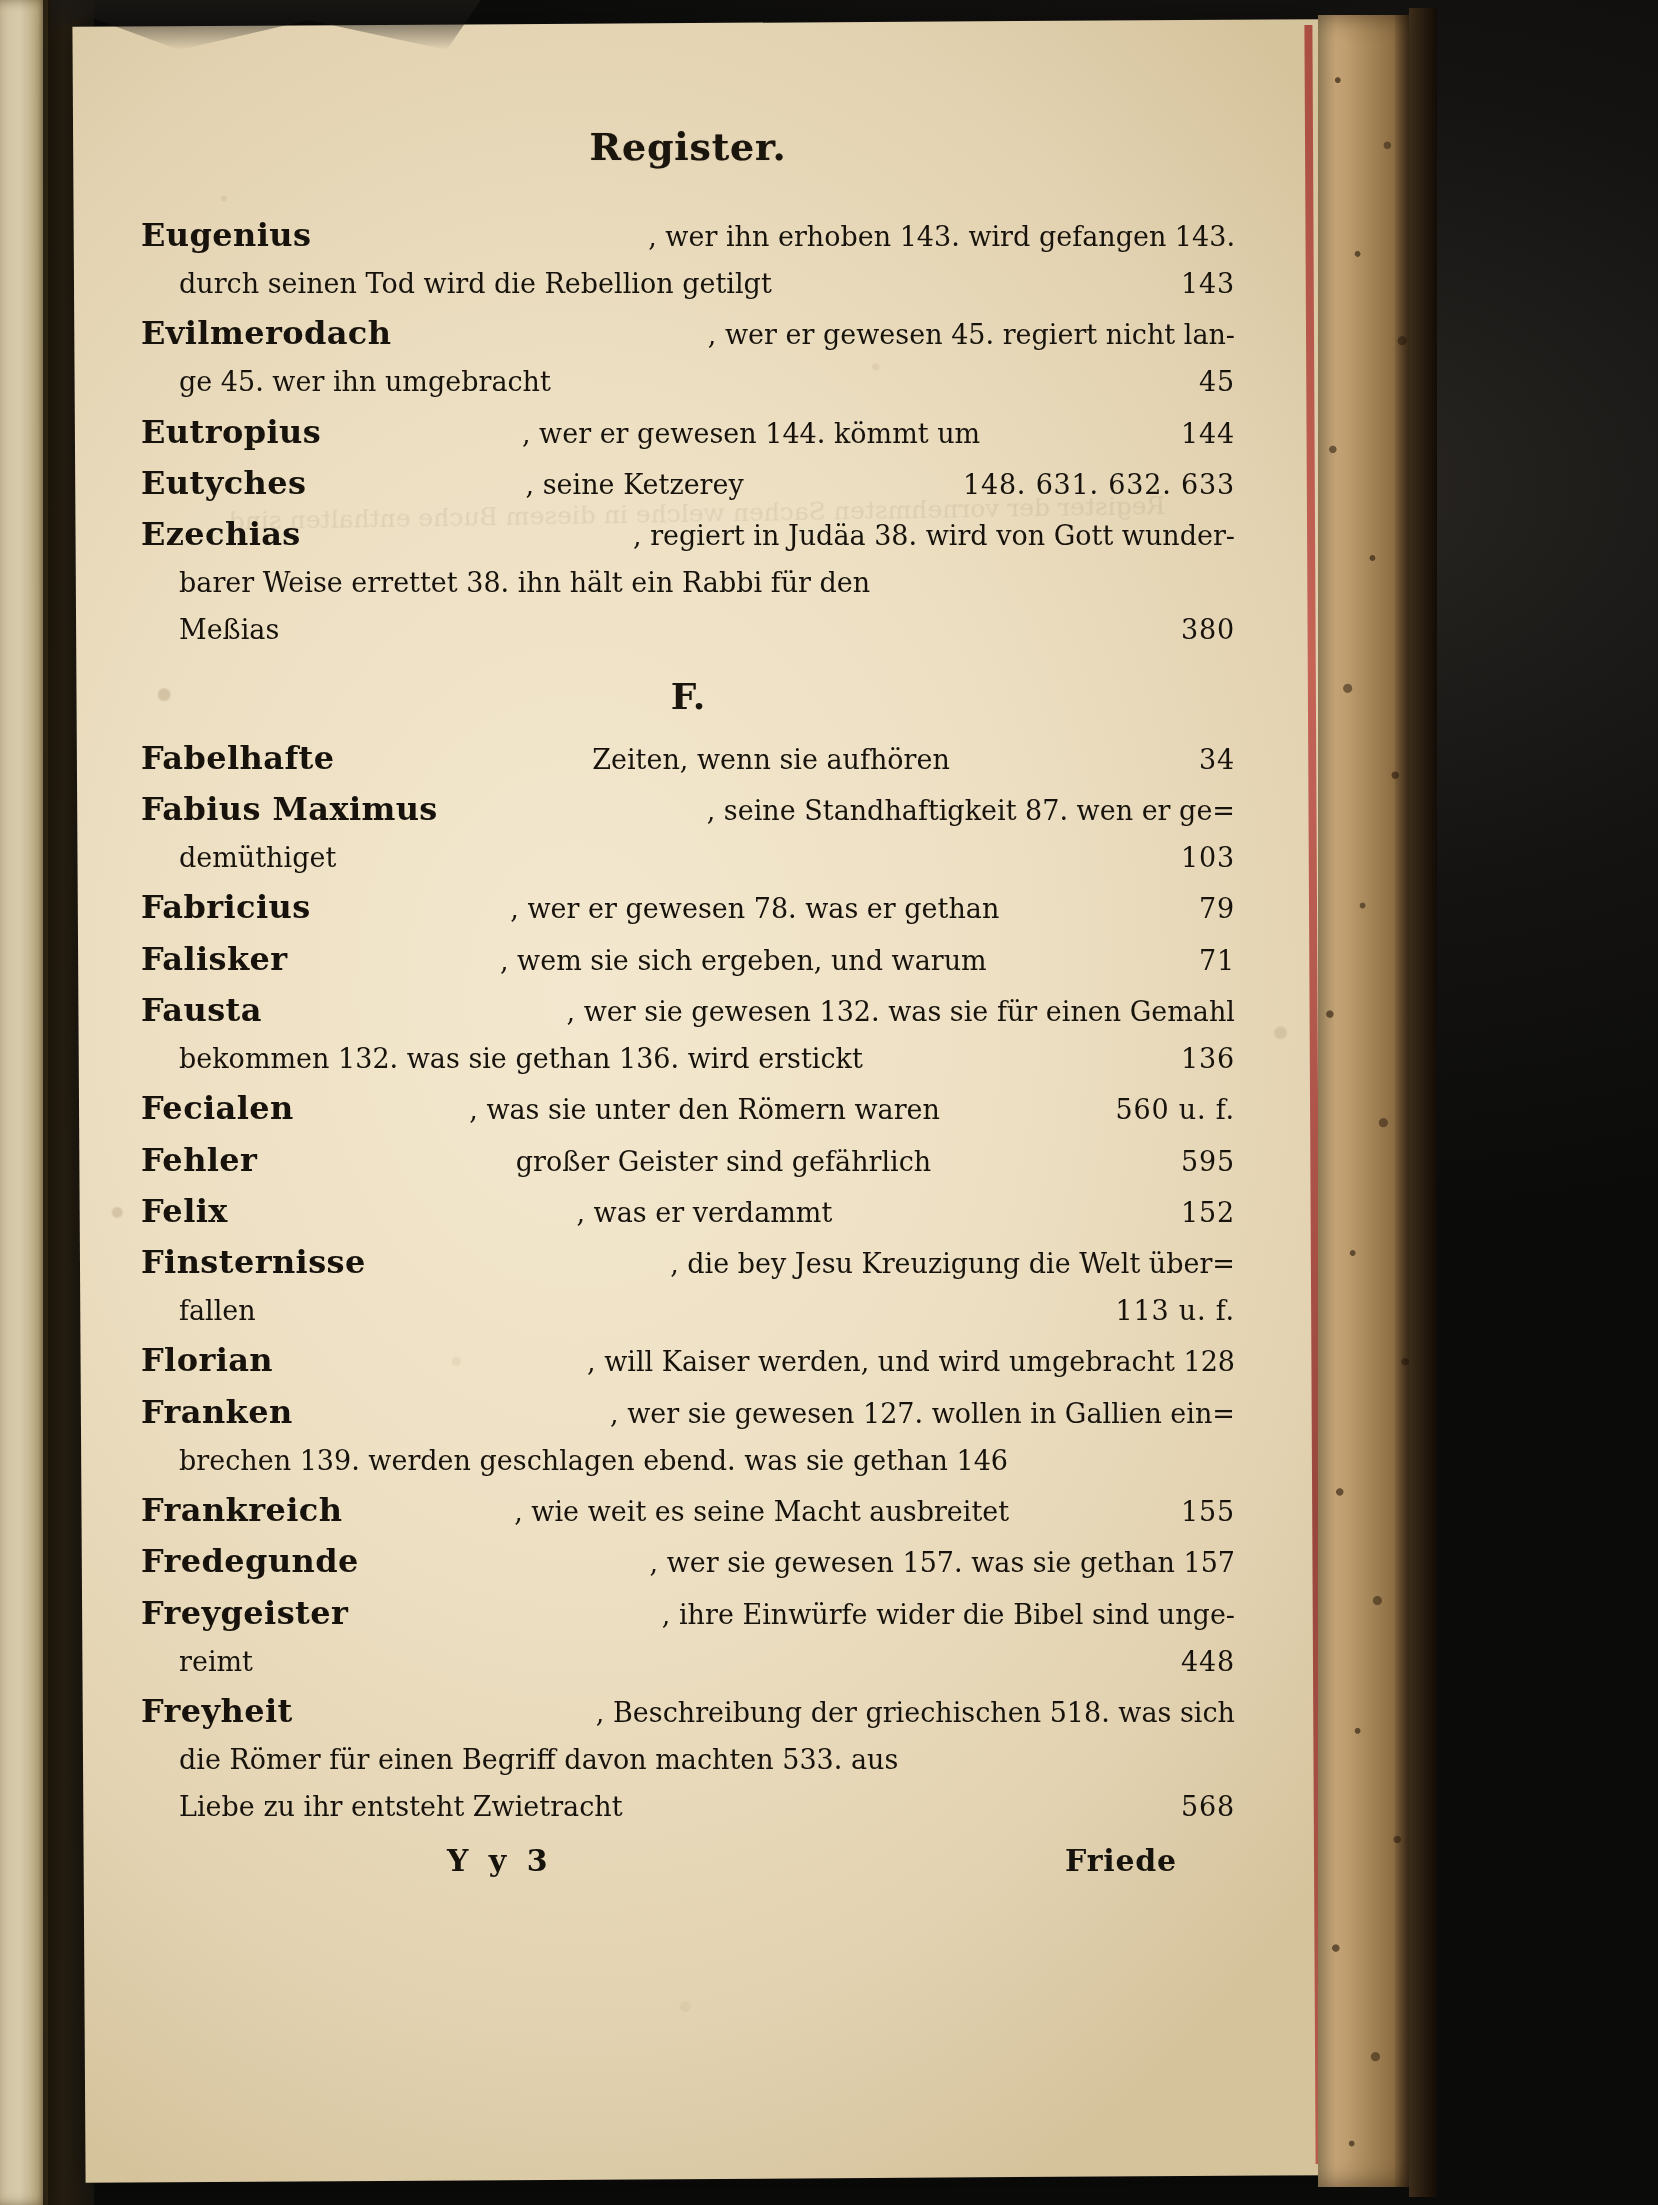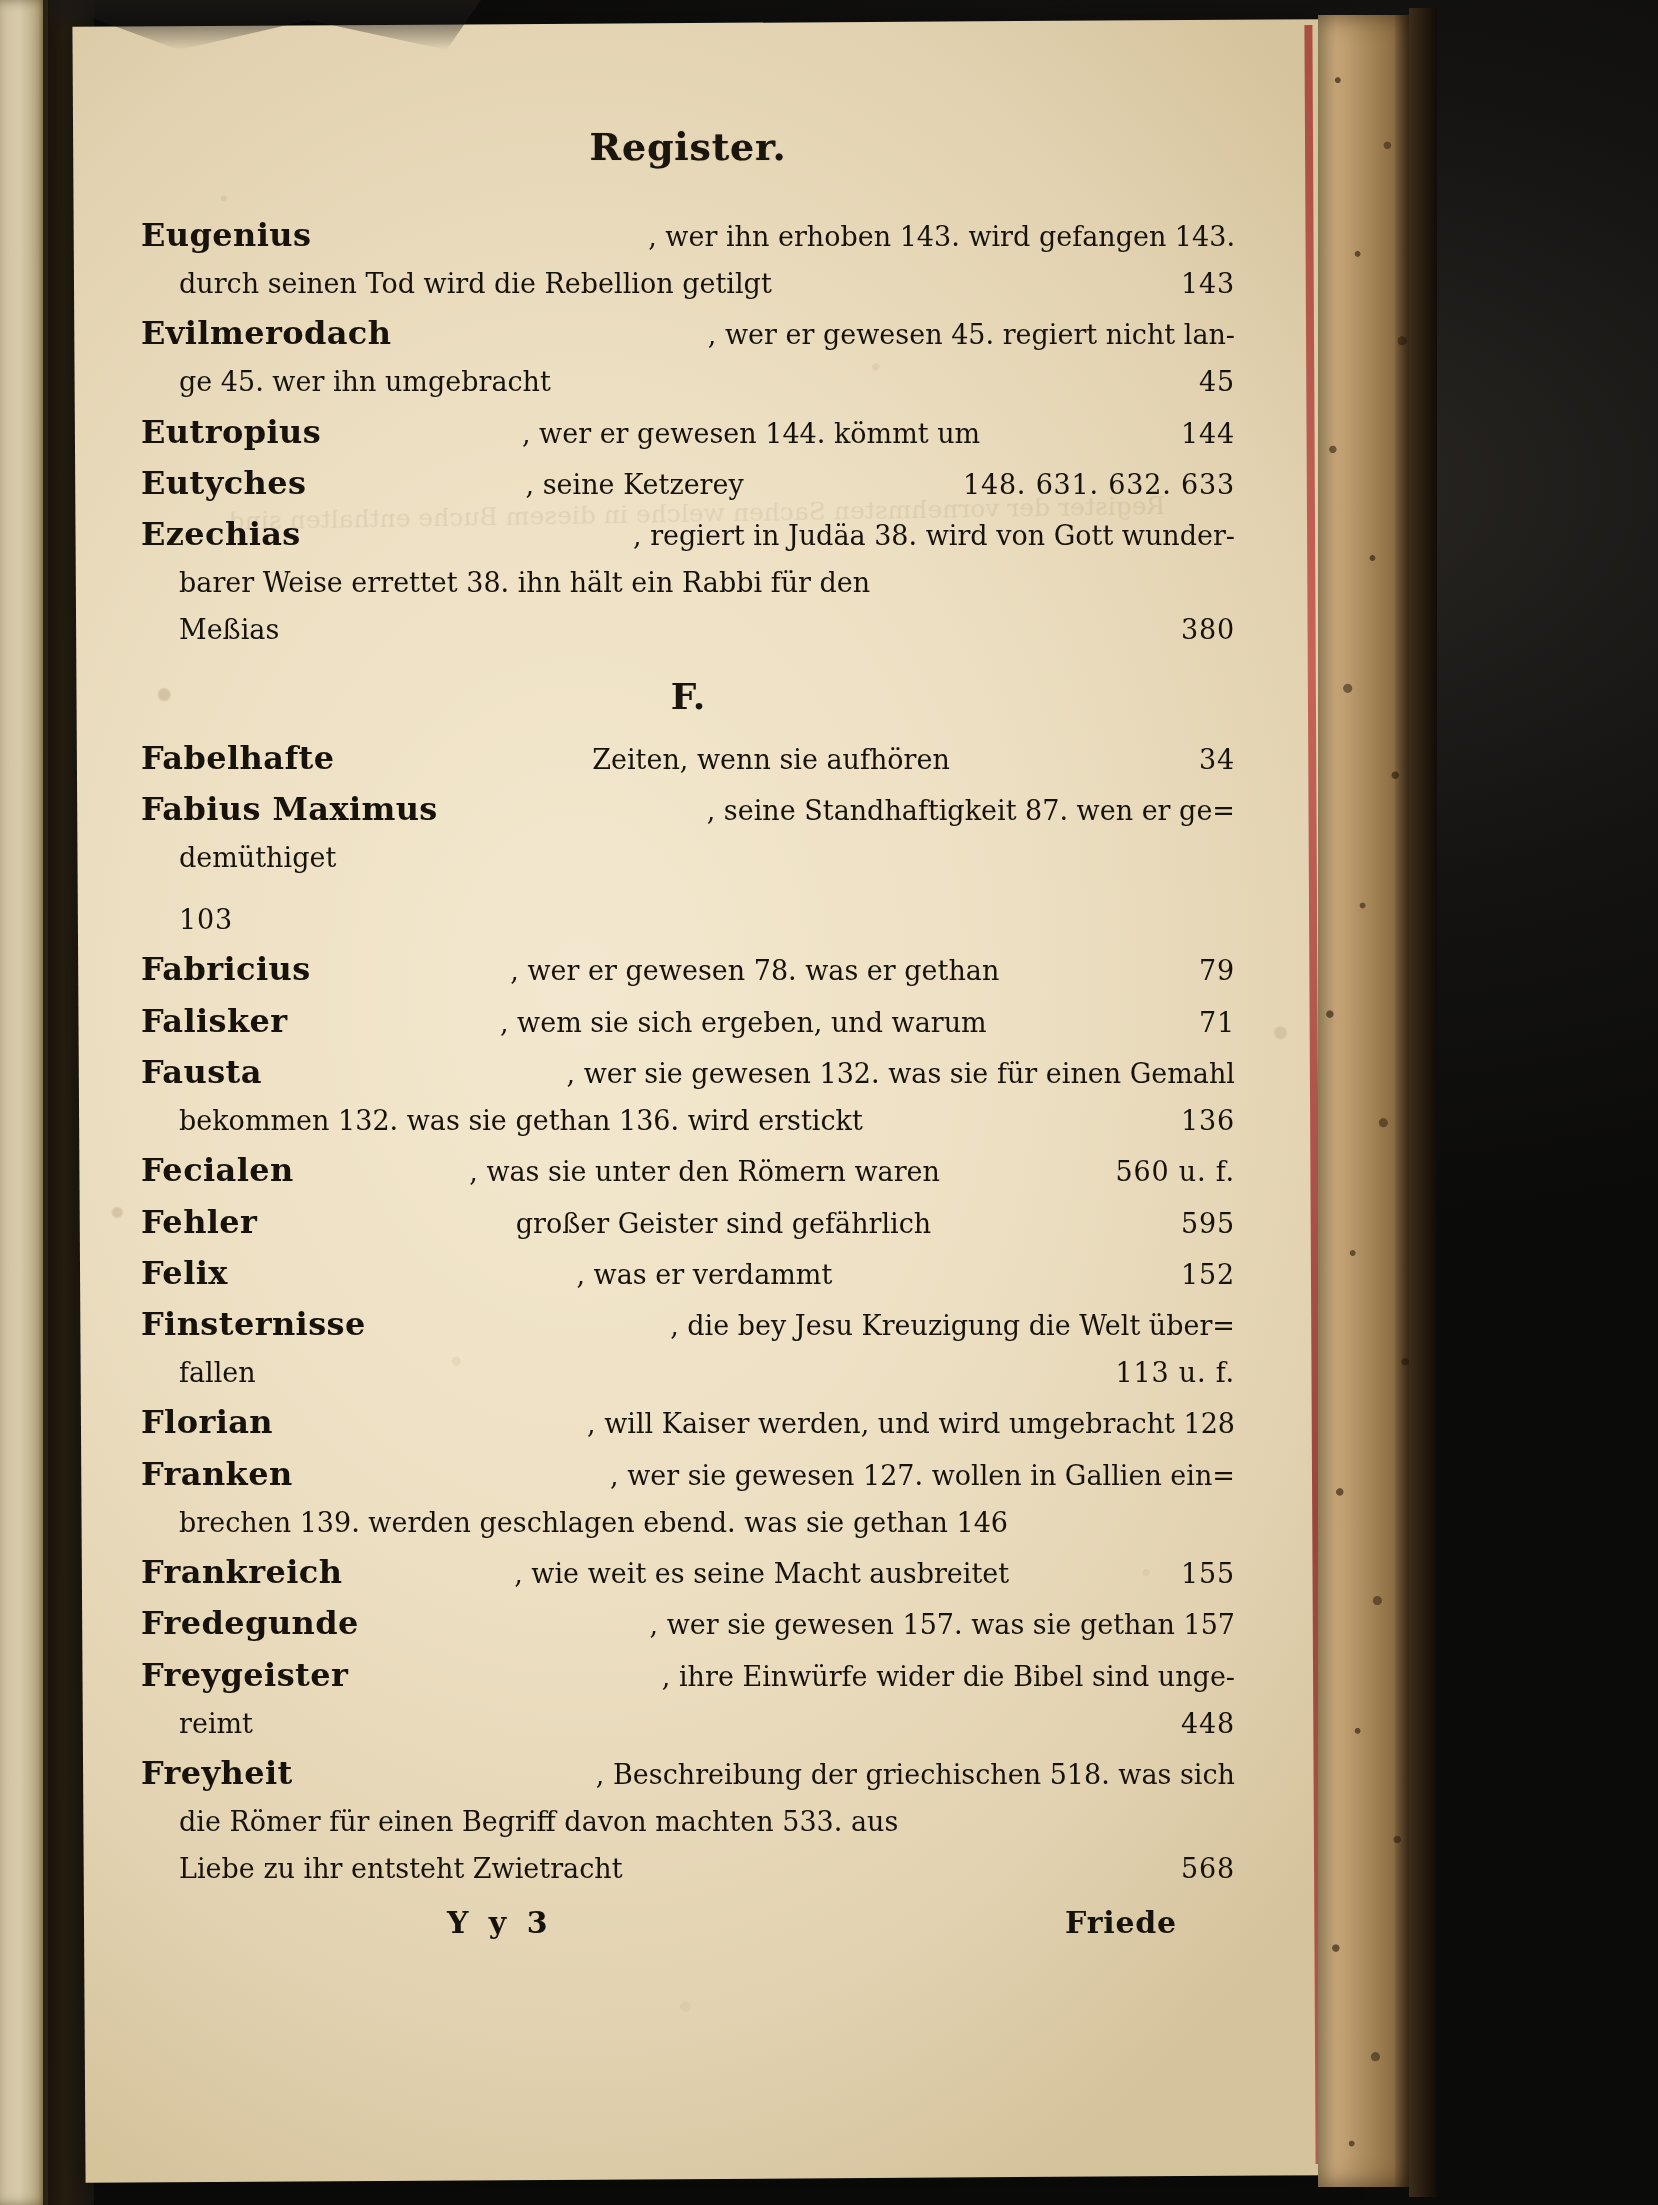--- a/index.html
+++ b/index.html
@@ -304,21 +304,21 @@
             <span class="lead">Fabelhafte</span>
             <span class="txt"> Zeiten, wenn sie aufhören</span>
             <span class="num">34</span>
           </div>
         </div>
         <div class="entry">
           <div class="row">
             <span class="lead">Fabius Maximus</span>
             <span class="txt">, seine Standhaftigkeit 87. wen er ge=</span>
           </div>
-          <div class="row indent-row" style="padding-left: 38px; flex-direction: column;">
+          <div class="row indent-row" style="padding-left: 38px;">
             <span class="txt">demüthiget</span>
             <span class="num">103</span>
           </div>
         </div>
         <div class="entry">
           <div class="row">
             <span class="lead">Fabricius</span>
             <span class="txt">, wer er gewesen 78. was er gethan</span>
             <span class="num">79</span>
           </div>

